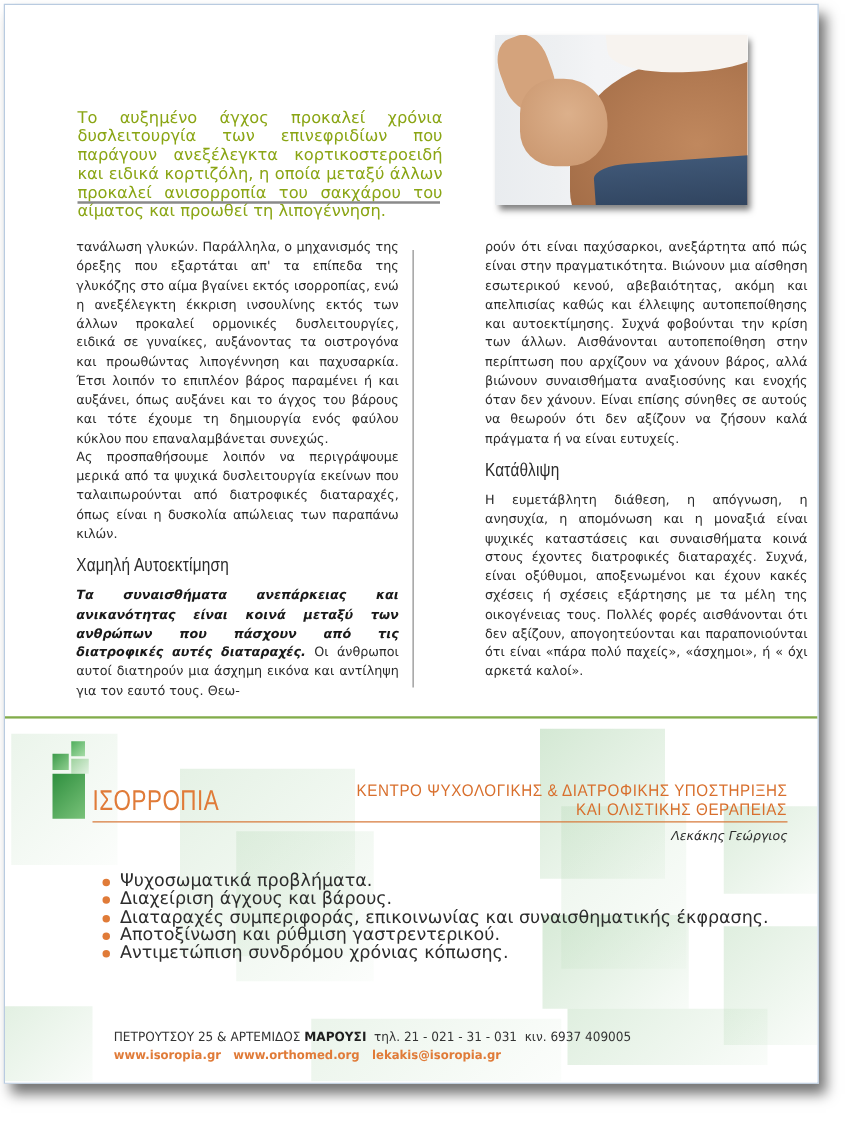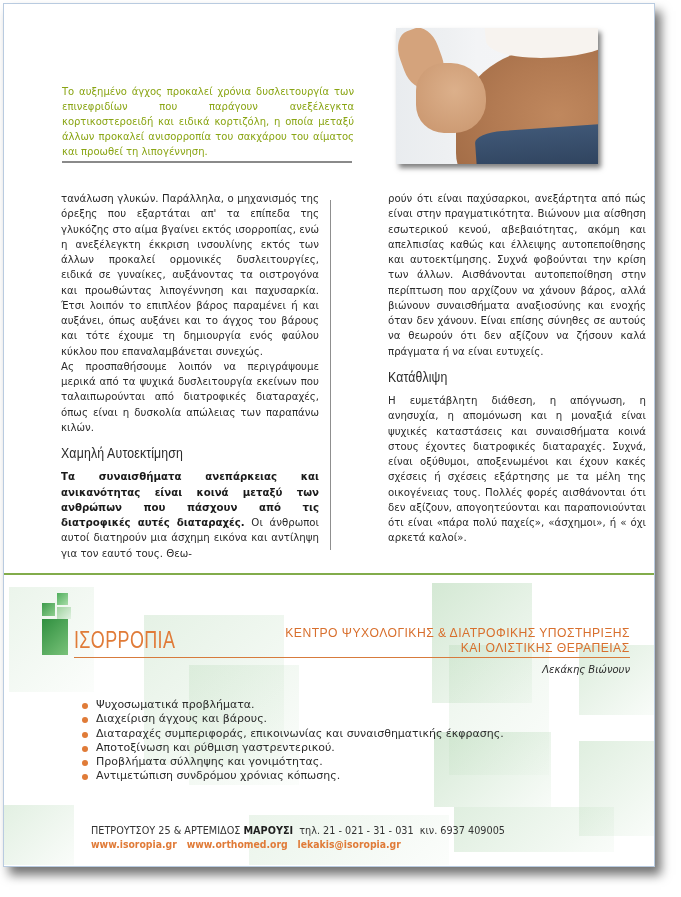--- a/index.html
+++ b/index.html
@@ -1,46 +1,46 @@
 <!DOCTYPE html>
 <html><head>
 <meta charset="utf-8">
 <style>
   html, body { margin:0; padding:0; }
   body { width:681px; height:897px; background:#ffffff; position:relative; overflow:hidden; font-family:"DejaVu Sans", sans-serif; }
   .page { position:absolute; left:3px; top:3px; width:650px; height:862px; background:#fff; border:1px solid #b9cbe0; box-shadow:6px 8px 10px rgba(0,0,0,0.55); overflow:hidden; }
-  .intro { position:absolute; left:58px; top:70px; width:292px; font-family:"DejaVu Sans", sans-serif; font-size:10px; line-height:15px; color:#8aa514; text-align:justify; }
+  .intro { position:absolute; left:58px; top:70px; width:292px; font-family:"DejaVu Sans", sans-serif; font-size:13px; line-height:15px; color:#8aa514; text-align:justify; }
   .intro-rule { position:absolute; left:58px; top:157px; width:290px; height:2px; background:#8a8a8a; }
   .photo { position:absolute; left:392px; top:24px; width:202px; height:136px; box-shadow:3px 4px 5px rgba(0,0,0,0.5); overflow:hidden;
     background: linear-gradient(90deg,#e9ecef 0%,#eef0f2 25%,#f3f4f6 40%,#f6f6f7 100%); }
   .photo .skin { position:absolute; left:60px; top:20px; width:170px; height:150px; border-radius:55% 0 0 30%; background: radial-gradient(ellipse at 60% 45%, #c0885e 0%, #b27a52 45%, #9c6742 100%); }
   .photo .shirt { position:absolute; left:90px; top:-10px; width:130px; height:40px; background:#f7f3ef; border-radius:0 0 40% 60%; transform:rotate(-6deg); }
   .photo .jeans { position:absolute; left:80px; top:100px; width:140px; height:50px; background: linear-gradient(180deg,#3f5776,#2c3f59); border-radius:20% 0 0 0; transform:rotate(-4deg); }
   .photo .hand { position:absolute; left:20px; top:35px; width:70px; height:70px; border-radius:40% 50% 45% 40%; background: radial-gradient(circle at 55% 40%, #dcb08b, #c8946c); }
   .photo .hand2 { position:absolute; left:5px; top:0px; width:40px; height:60px; border-radius:40%; background:#d4a37c; transform:rotate(-20deg); }
 
   .col { position:absolute; font-family:"DejaVu Sans", sans-serif; font-size:10.2px; line-height:15.25px; color:#2b2b2b; text-align:justify; }
   .col p { margin:0; }
   .col-left { left:57px; top:187px; width:258px; }
   .col-right { left:340px; top:187px; width:258px;margin-left:44px; }
   .divider { position:absolute; left:326px; top:196px; width:1px; height:350px; background:#8f8f8f; }
   .h { font-family:"Liberation Sans Narrow","Liberation Sans", sans-serif; font-size:15px; color:#2b2b2b; margin:10px 0 9px 0; transform:scaleX(0.82); transform-origin:left; white-space:nowrap; letter-spacing:0.2px; }
-  .lead { font-weight:bold; color:#1a1a1a; }
+  .lead { font-weight:bold; font-style:italic; color:#1a1a1a; }
   .sep-green { position:absolute; left:0; top:569px; width:650px; height:2px; background:#82ac4b; }
 
   .ad { position:absolute; left:0; top:571px; width:650px; height:325px; background:#fff; overflow:hidden; }
   .sq { position:absolute; background: linear-gradient(135deg, rgba(150,200,150,0.55), rgba(215,235,215,0.25)); }
   .logo-mark { position:absolute; }
   .logo-text { position:absolute; left:70px; top:52px; font-family:"Liberation Sans", sans-serif; font-size:23px; color:#e07b38; letter-spacing:0.5px; transform:scaleX(0.78); transform-origin:left; }
   .title1, .title2 { position:absolute; right:24px; font-family:"Liberation Sans", sans-serif; font-size:13.5px; color:#d86f2d; white-space:nowrap; letter-spacing:0.5px; transform:scaleX(0.9); transform-origin:right; }
   .title1 { top:50px; }
   .title2 { top:65px; }
   .orange-rule { position:absolute; left:70px; top:82px; width:556px; height:1px; background:#d77b3c; }
   .author { position:absolute; right:24px; top:89px; font-family:"DejaVu Sans", sans-serif; font-style:italic; font-size:10px; color:#2b2b2b; }
-  .services { position:absolute; left:76px; top:123px; margin:0; padding:0; list-style:none; font-family:"DejaVu Sans", sans-serif; font-size:11px; line-height:14.3px; color:#2c2c2c; }
+  .services { position:absolute; left:76px; top:123px; margin:0; padding:0; list-style:none; font-family:"DejaVu Sans", sans-serif; font-size:14px; line-height:14.3px; color:#2c2c2c; }
   .services li { position:relative; padding-left:16px; }
   .services .dot { position:absolute; left:2px; top:5px; width:6px; height:6px; border-radius:50%; background:#e07b38; }
   .address { position:absolute; left:87px; top:250px; font-family:"DejaVu Sans", sans-serif; font-size:10.2px; color:#333; white-space:nowrap; transform:scaleX(0.95); transform-origin:left; }
   .address b { color:#1f1f1f; }
   .links { position:absolute; left:87px; top:264px; font-family:"DejaVu Sans", sans-serif; font-size:9.8px; font-weight:bold; color:#e07b38; white-space:nowrap; transform:scaleX(0.95); transform-origin:left; }
   .links span { margin-right:7px; }
 </style>
 </head>
 <body>
 
@@ -92,28 +92,27 @@
       <div style="position:absolute;left:0;top:10px;width:13px;height:13px;background:linear-gradient(135deg,#3c9a4a,#8fcf8f);"></div>
       <div style="position:absolute;left:15px;top:0;width:11px;height:12px;background:linear-gradient(135deg,#4fae5c,#a7dca7);"></div>
       <div style="position:absolute;left:15px;top:14px;width:14px;height:12px;background:linear-gradient(135deg,#9ed29e,#e2f2e2);"></div>
       <div style="position:absolute;left:0;top:26px;width:26px;height:36px;background:linear-gradient(135deg,#2f8f3f,#79c279);"></div>
     </div>
     <div class="logo-text">ΙΣΟΡΡΟΠΙΑ</div>
 
     <div class="title1">ΚΕΝΤΡΟ ΨΥΧΟΛΟΓΙΚΗΣ &amp; ΔΙΑΤΡΟΦΙΚΗΣ ΥΠΟΣΤΗΡΙΞΗΣ</div>
     <div class="title2">ΚΑΙ ΟΛΙΣΤΙΚΗΣ ΘΕΡΑΠΕΙΑΣ</div>
     <div class="orange-rule"></div>
-    <div class="author">Λεκάκης Βιώνουν</div>
+    <div class="author">Λεκάκης Γεώργιος</div>
 
     <ul class="services">
       <li><span class="dot"></span><span>Ψυχοσωματικά προβλήματα.</span></li>
       <li><span class="dot"></span><span>Διαχείριση άγχους και βάρους.</span></li>
       <li><span class="dot"></span><span>Διαταραχές συμπεριφοράς, επικοινωνίας και συναισθηματικής έκφρασης.</span></li>
       <li><span class="dot"></span><span>Αποτοξίνωση και ρύθμιση γαστρεντερικού.</span></li>
-      <li><span class="dot"></span><span>Προβλήματα σύλληψης και γονιμότητας.</span></li>
       <li><span class="dot"></span><span>Αντιμετώπιση συνδρόμου χρόνιας κόπωσης.</span></li>
     </ul>
 
     <div class="address"><span>ΠΕΤΡΟΥΤΣΟΥ 25 &amp; ΑΡΤΕΜΙΔΟΣ </span><b>ΜΑΡΟΥΣΙ</b><span style="white-space:pre;">  τηλ. 21 - 021 - 31 - 031  κιν. 6937 409005</span></div>
     <div class="links">
       <span>www.isoropia.gr</span>
       <span>www.orthomed.org</span>
       <span>lekakis@isoropia.gr</span>
     </div>
   </div>

